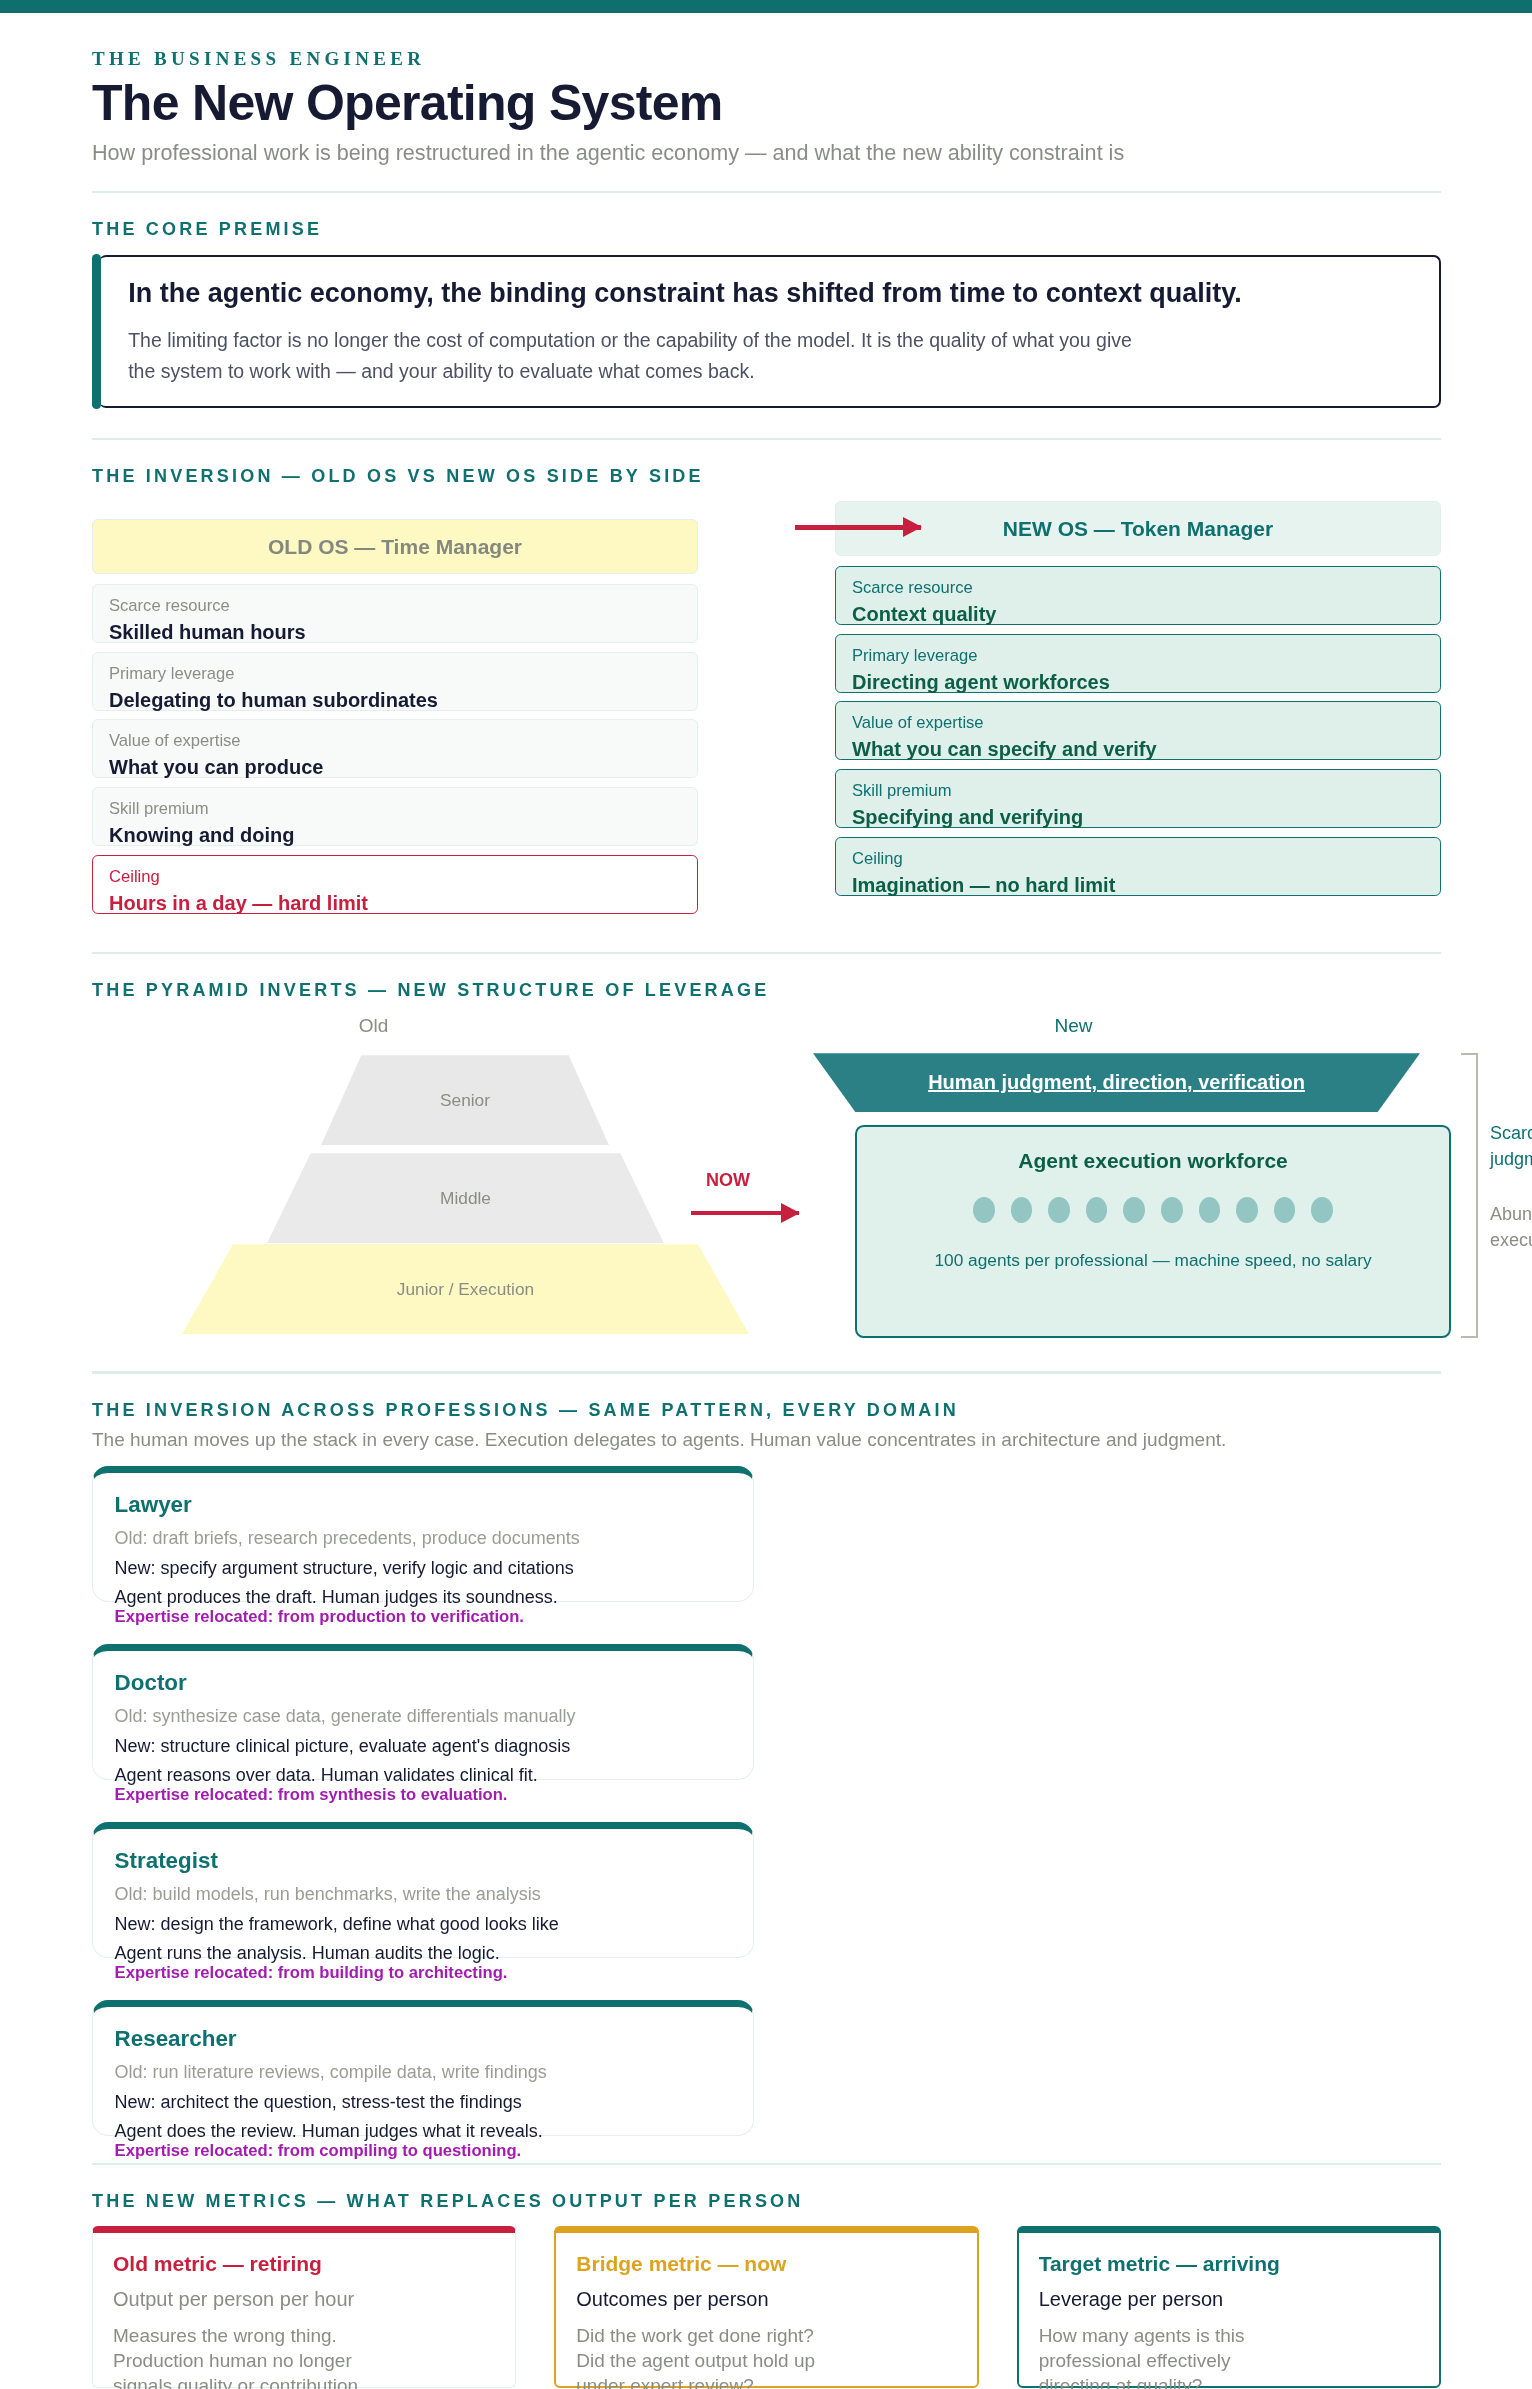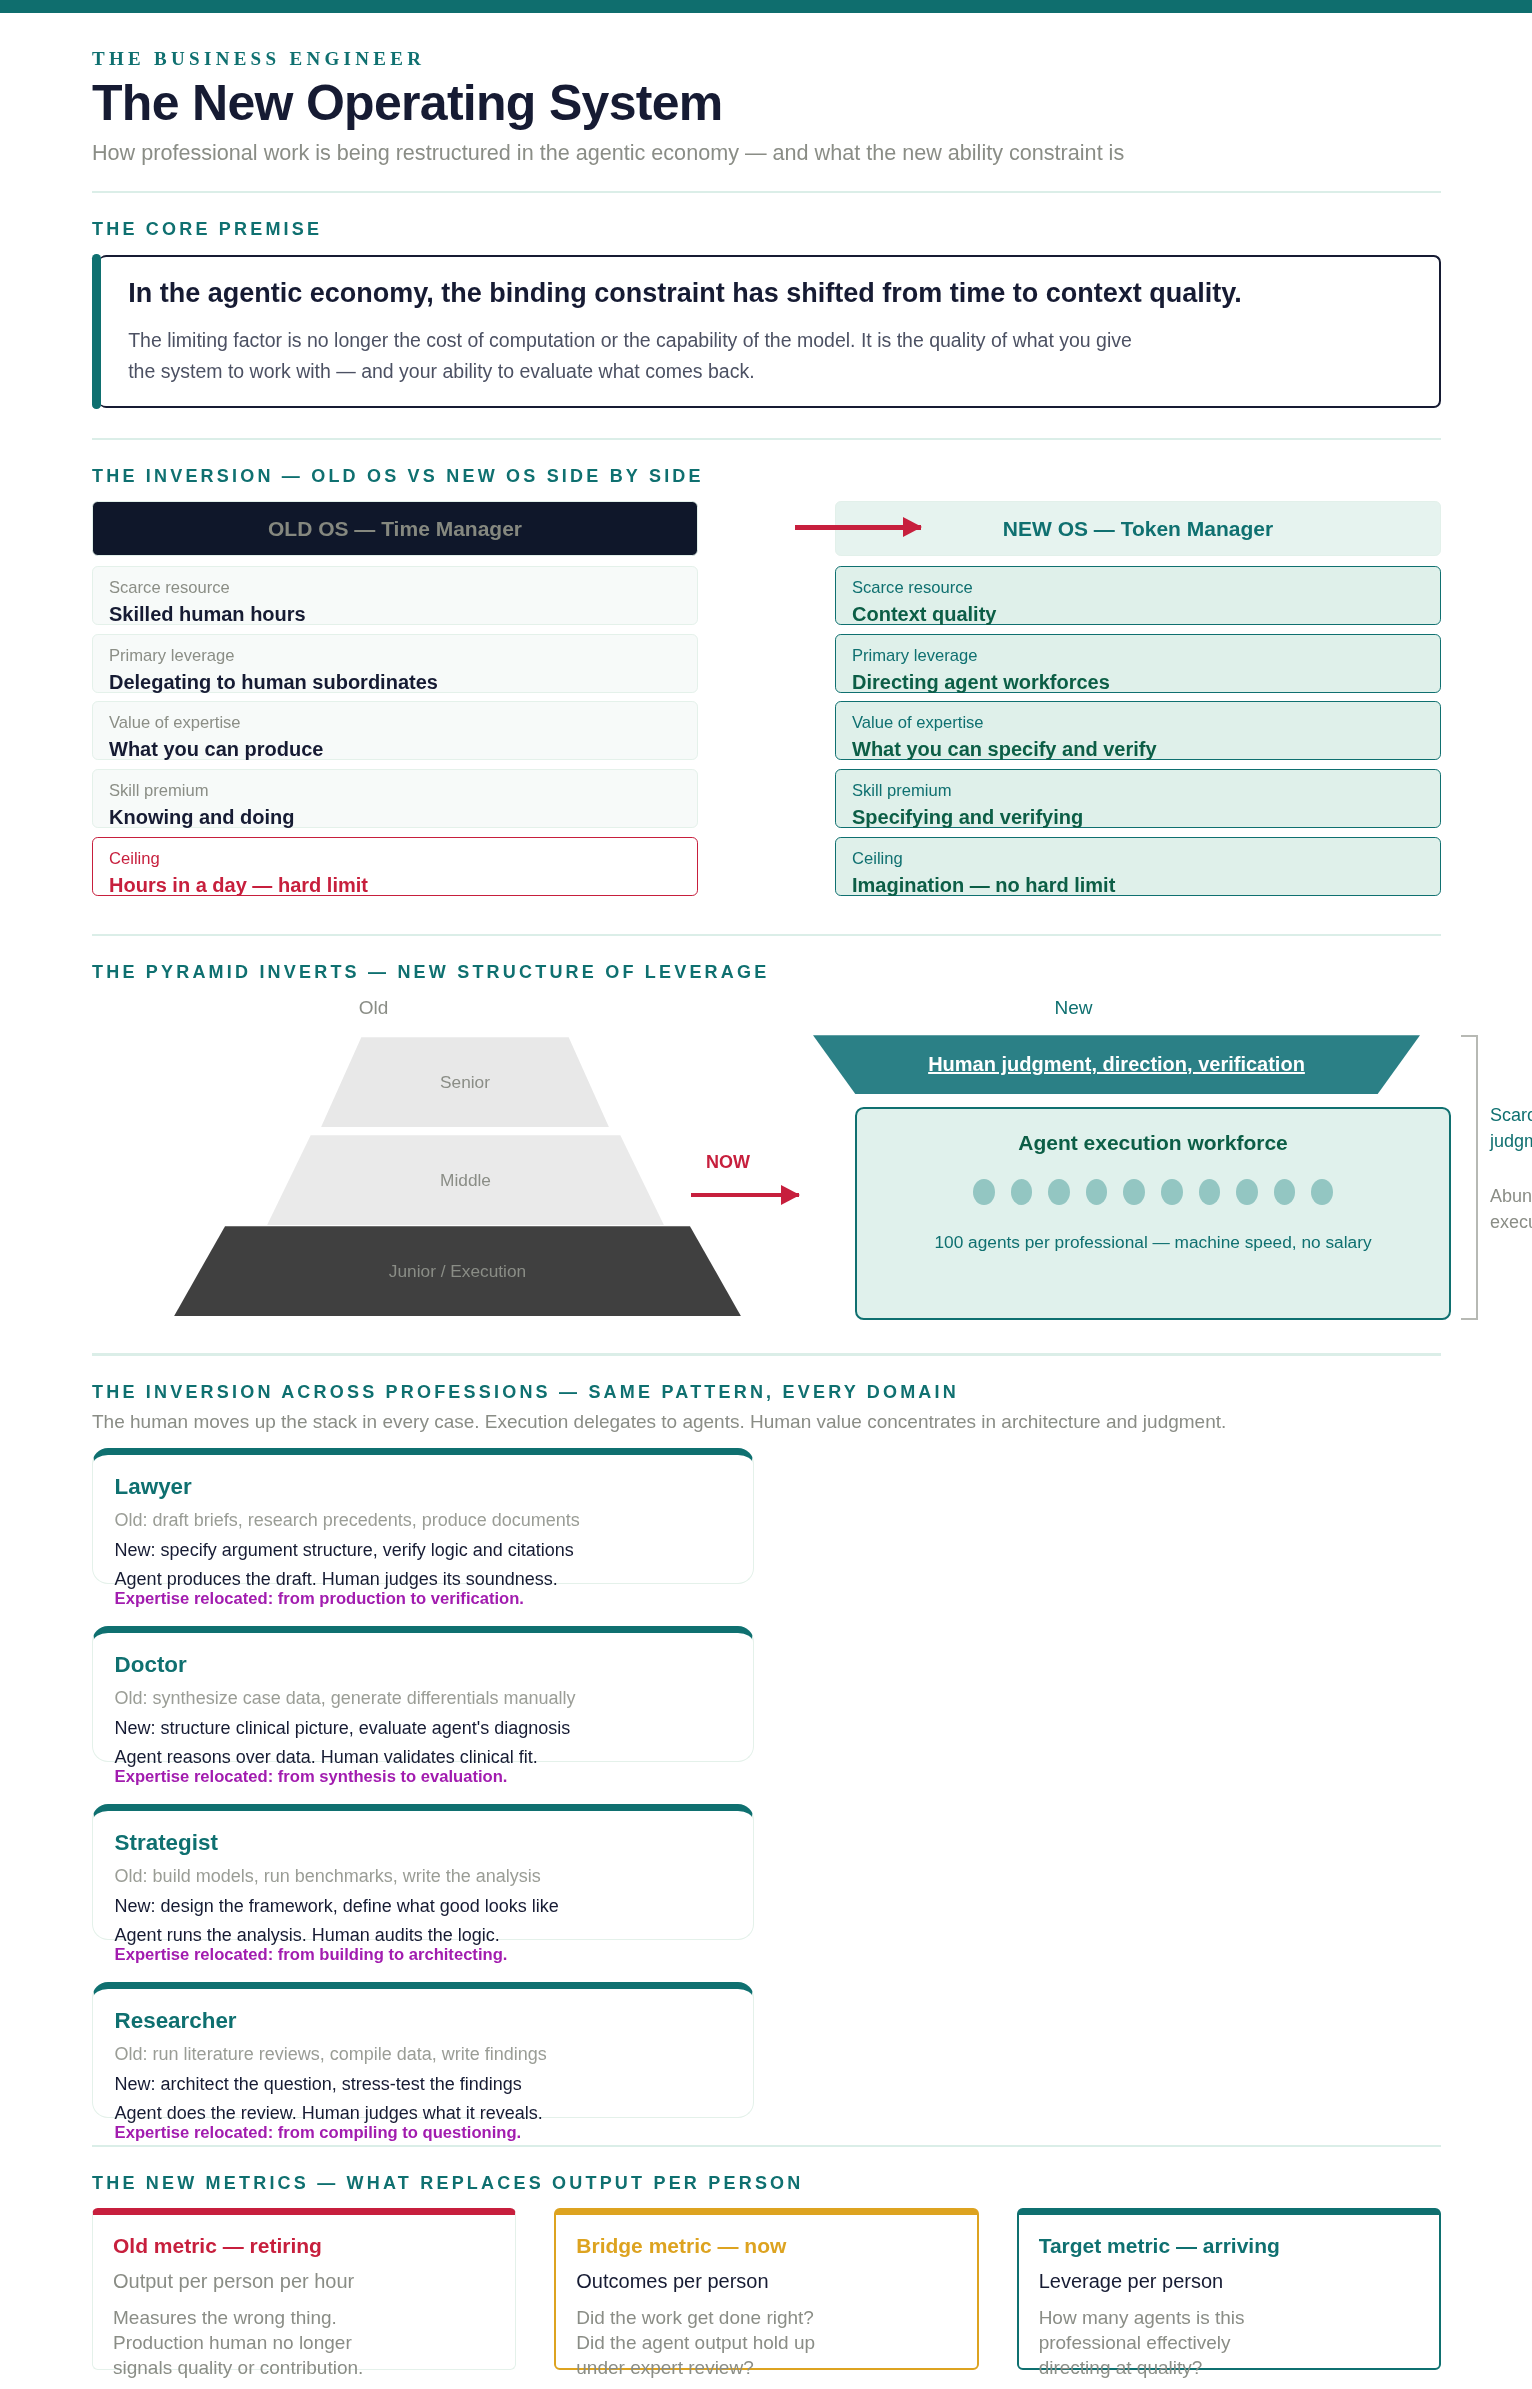--- a/index.html
+++ b/index.html
@@ -92,21 +92,21 @@
   .inv-col { width: 619px; }
   .inv-col.right { margin-left: 137px; }
   .col-head {
     border-radius: 5.8px;
     text-align: center;
     font-weight: 700;
     font-size: 21px;
     padding: 14.4px 0;
     margin-bottom: 10px;
   }
-  .col-head.old { background: #0f172a; border: 1.4px solid #e2f0ea; color: #85887f; }
+  .col-head.old { background: #fef9c3; border: 1.4px solid #e2f0ea; color: #85887f; margin-top: 18px; }
   .col-head.new { background: #e6f3ef; border: 1.4px solid #e2f0ea; color: #0f7070; }
   .cell {
     border-radius: 5.8px;
     padding: 10px 14.4px 11.5px 16px;
     margin-bottom: 8.7px;
     height: 59px;
   }
   .cell.old { background: #f7faf9; border: 1.4px solid #e4f1ea; }
   .cell.old .cell-k { color: #8b8e86; font-size: 16.6px; }
   .cell.old .cell-v { color: #161b33; font-weight: 700; font-size: 20px; }
@@ -331,21 +331,21 @@
   <div class="pyr">
     <div class="pyr-label" style="left:238px; top:0px; width:87px;">Old</div>
     <div class="pyr-label new" style="left:938px; top:0px; width:87px;">New</div>
 
     <div class="tri-row" style="left:229px; top:40px; width:288px; height:90px; clip-path:polygon(14% 0, 86% 0, 100% 100%, 0 100%);">
       <span>Senior</span>
     </div>
     <div class="tri-row" style="left:175px; top:138px; width:397px; height:90px; clip-path:polygon(11% 0, 89% 0, 100% 100%, 0 100%); background:#eaeaea;">
       <span>Middle</span>
     </div>
-    <div class="tri-row" style="left:82px; top:229px; width:567px; height:90px; clip-path:polygon(9% 0, 91% 0, 100% 100%, 0 100%); background:#404040;">
+    <div class="tri-row" style="left:90px; top:229px; width:567px; height:90px; clip-path:polygon(9% 0, 91% 0, 100% 100%, 0 100%); background:#fef9c3;">
       <span>Junior / Execution</span>
     </div>
 
     <div class="now-label" style="left:614px; top:155px;">NOW</div>
     <div class="now-arrow" style="left:599px; top:196px;"></div>
 
     <div class="trap" style="left:721px; top:38px; width:607px; height:59px;">
       <span>Human judgment, direction, verification</span>
     </div>
     <div class="agentbox" style="left:763px; top:110px; width:596px; height:213px;">

